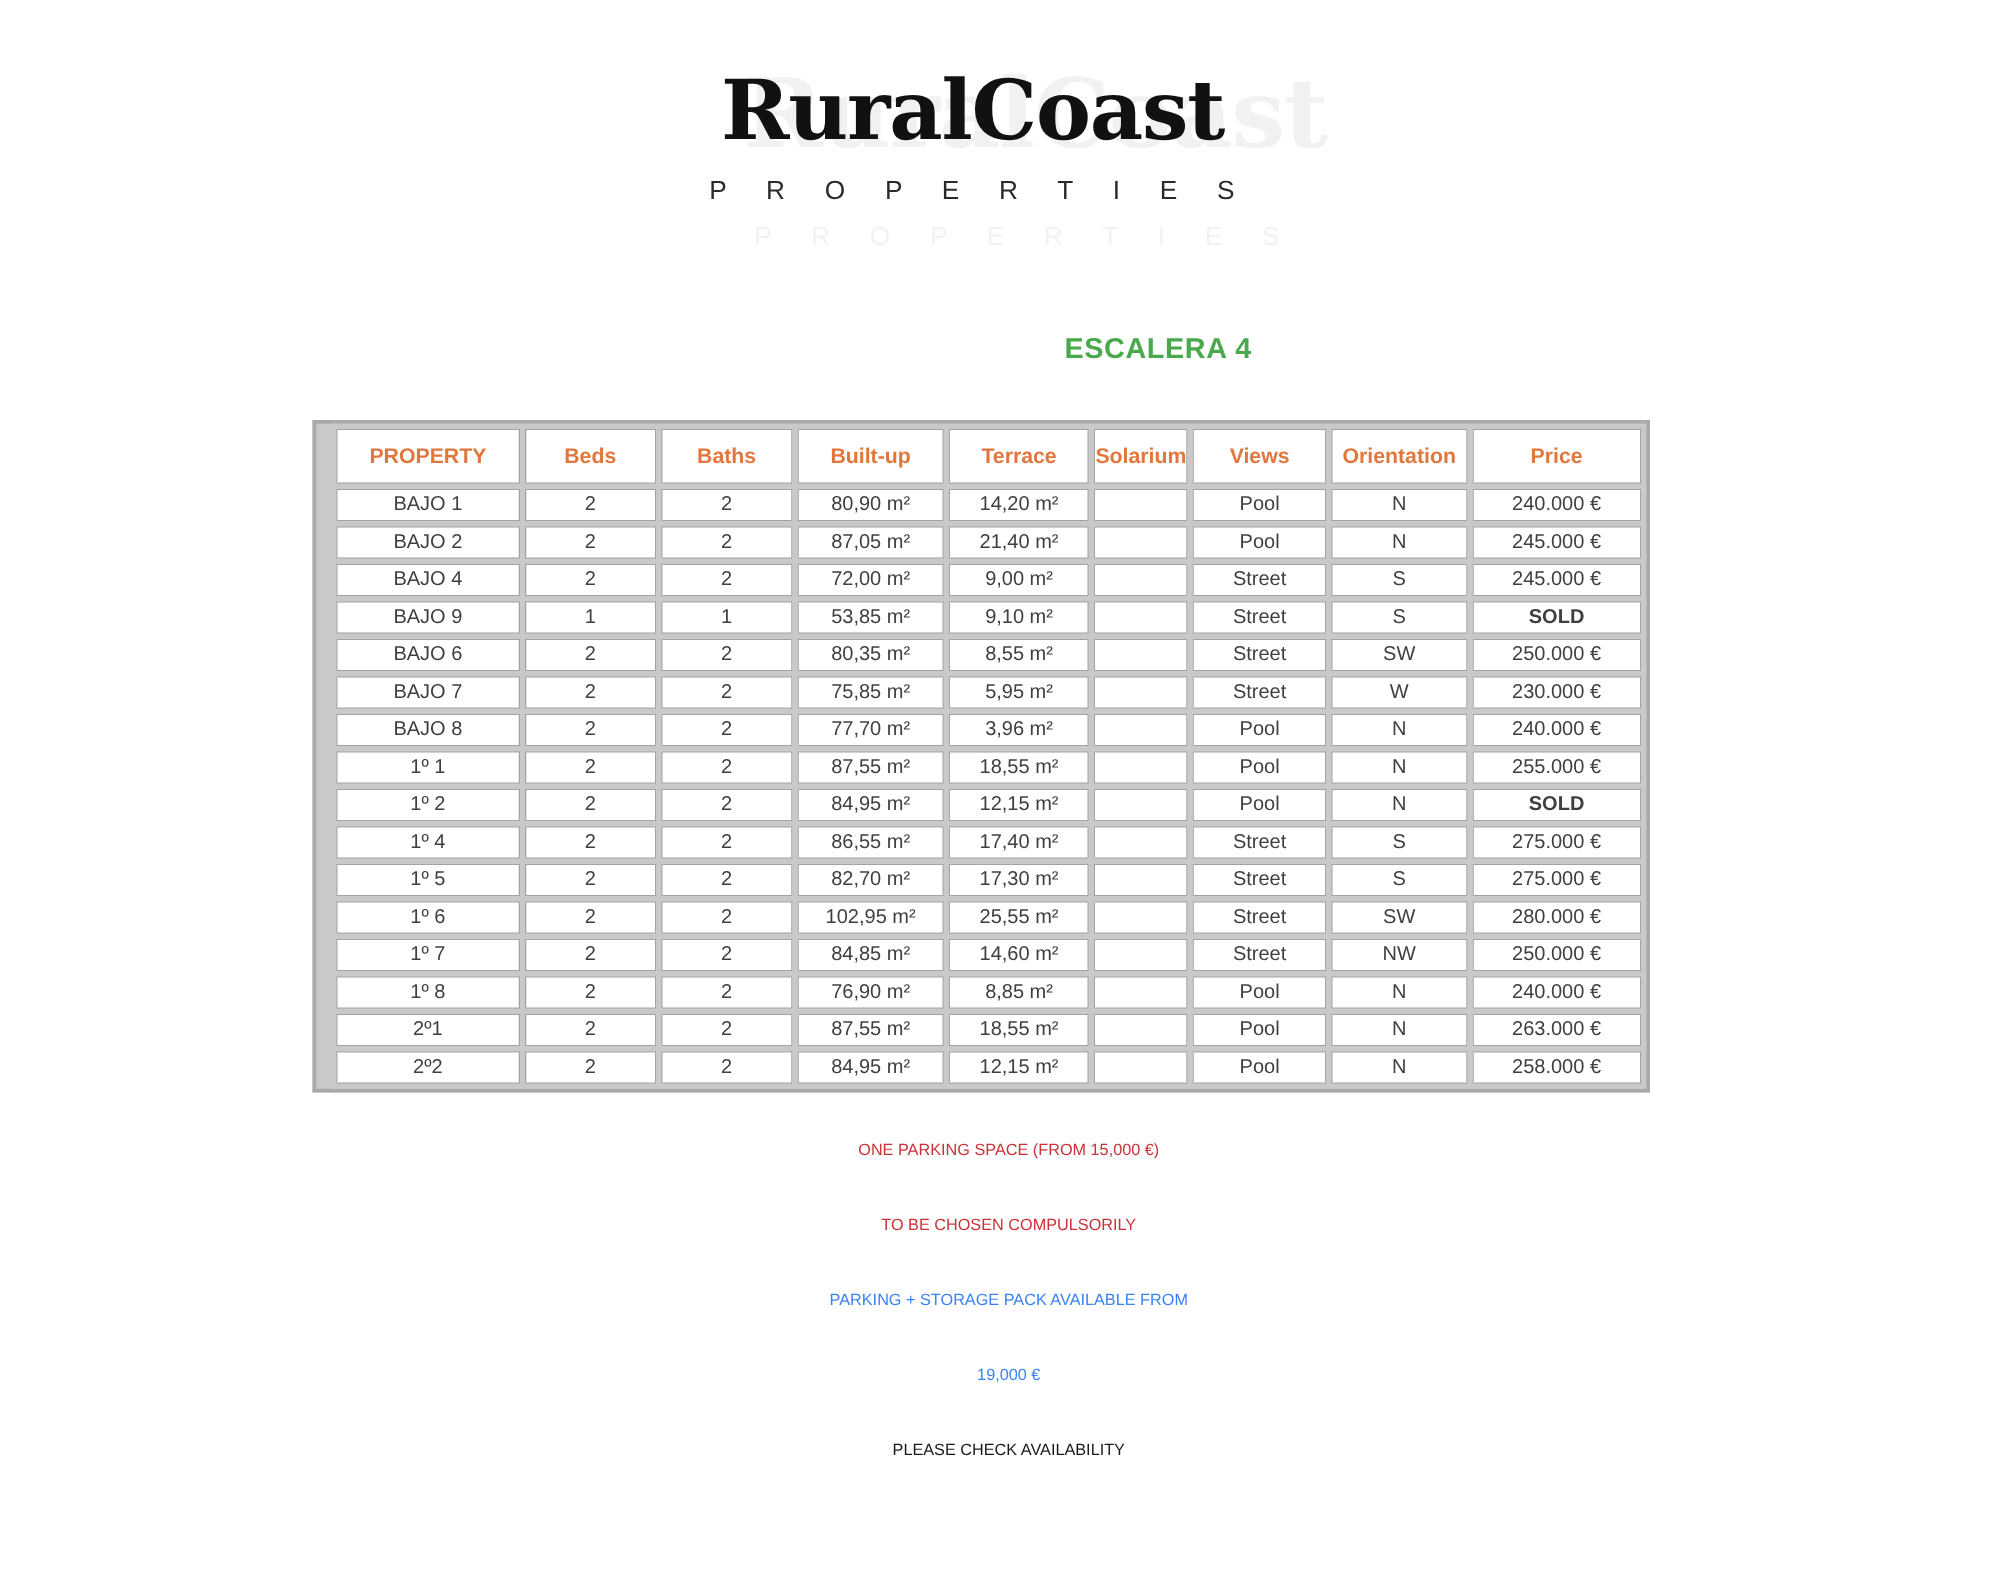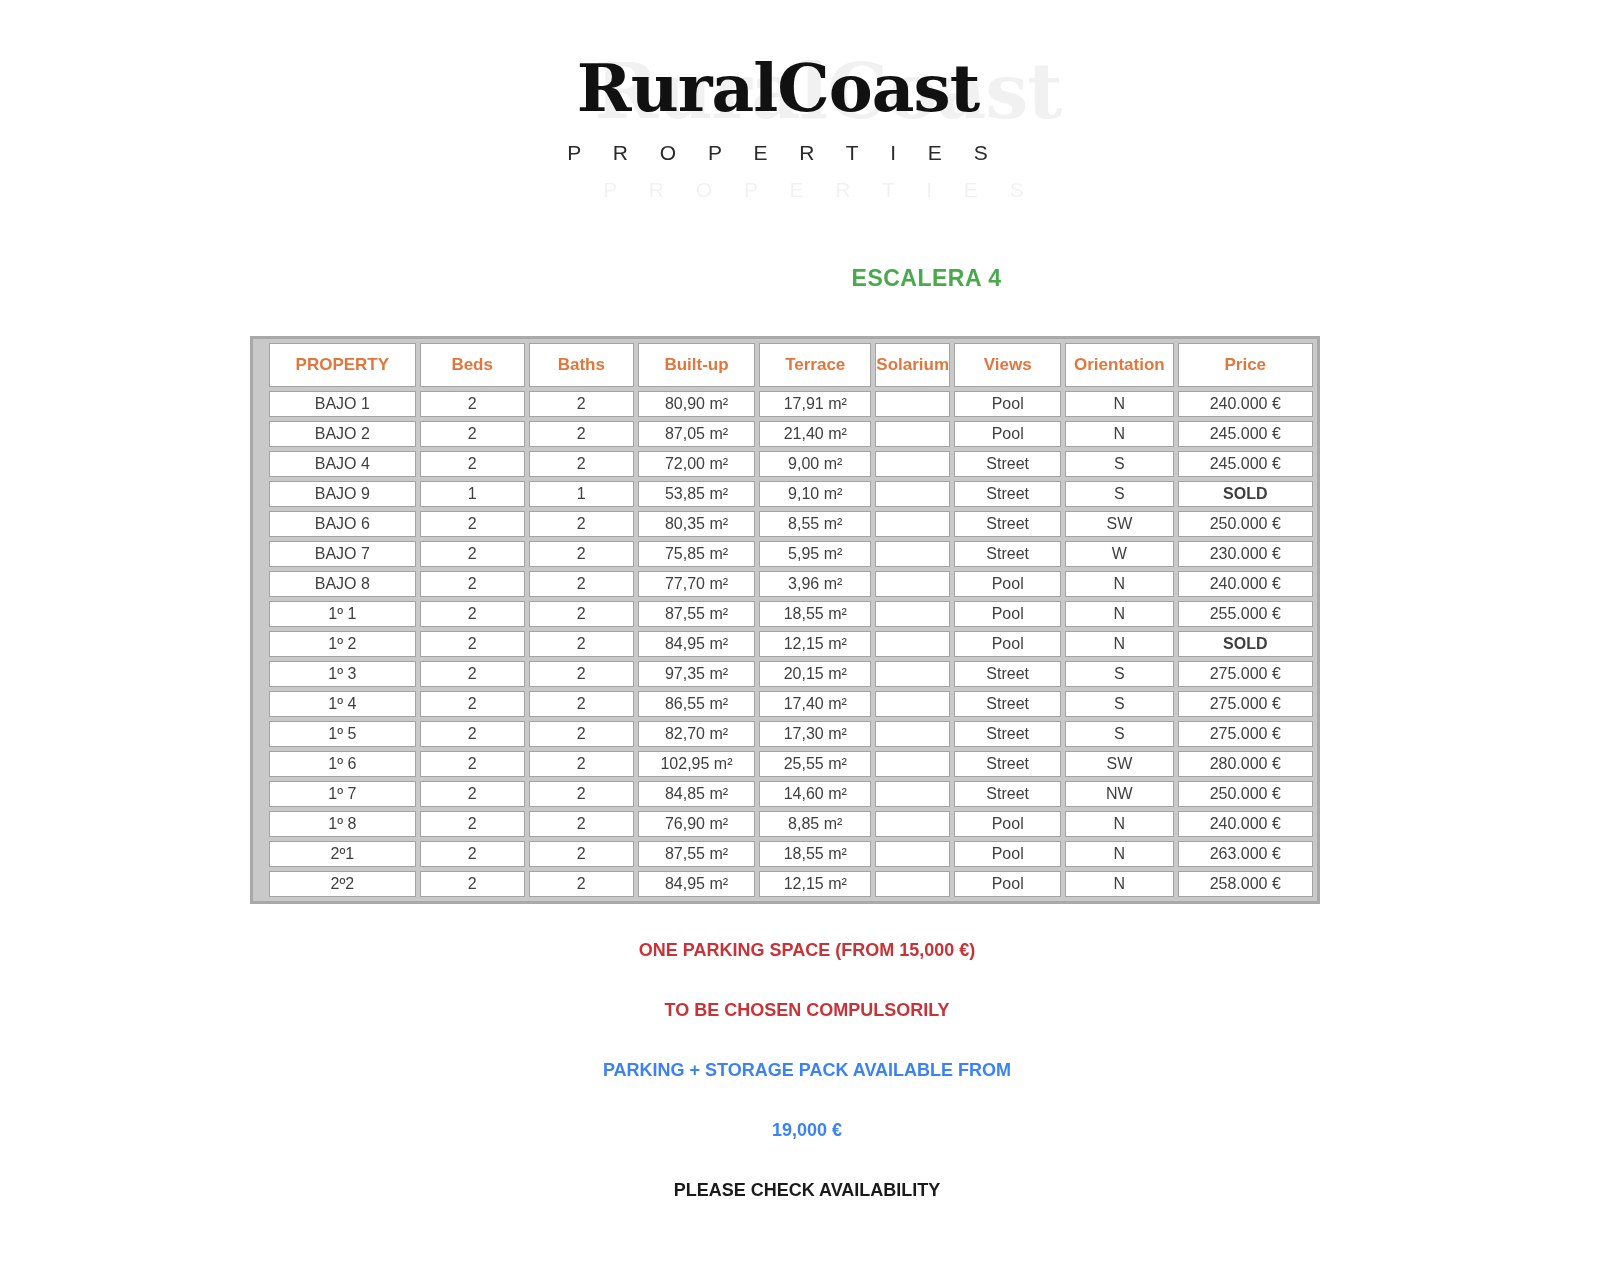--- a/index.html
+++ b/index.html
@@ -83,21 +83,21 @@
   }
   td.sold { color: #cf3237; font-weight: bold; font-size: 17px; }
 
   
   .notes {
     margin: 28px 0 0 250px;
     width: 1070px;
     text-align: center;
     transform: translateX(22px);
   }
-  .notes p { font-weight: bold; font-size: 18px; line-height: 28px; margin-top: 32px; }
+  .notes p { font-weight: normal; font-size: 13px; line-height: 28px; margin-top: 32px; }
   .notes .red   { color: #cb3237; }
   .notes .blue  { color: #3b82f6; }
   .notes .black { color: #1a1a1a; }
 </style>
 </head>
 <body>
 
 <div class="page">
 
   <header class="logo-block">
@@ -134,21 +134,21 @@
           <th>Orientation</th>
           <th>Price</th>
         </tr>
       </thead>
       <tbody>
           <tr class="data-row">
       <td>BAJO 1</td>
       <td>2</td>
       <td>2</td>
       <td>80,90 m²</td>
-      <td>17,91 m²</td>
+      <td>14,20 m²</td>
       <td></td>
       <td>Pool</td>
       <td>N</td>
       <td>240.000 €</td>
     </tr>
           <tr class="data-row">
       <td>BAJO 2</td>
       <td>2</td>
       <td>2</td>
       <td>87,05 m²</td>
@@ -227,31 +227,20 @@
           <tr class="data-row">
       <td>1º 2</td>
       <td>2</td>
       <td>2</td>
       <td>84,95 m²</td>
       <td>12,15 m²</td>
       <td></td>
       <td>Pool</td>
       <td>N</td>
       <td class="sold">SOLD</td>
-    </tr>
-          <tr class="data-row">
-      <td>1º 3</td>
-      <td>2</td>
-      <td>2</td>
-      <td>97,35 m²</td>
-      <td>20,15 m²</td>
-      <td></td>
-      <td>Street</td>
-      <td>S</td>
-      <td>275.000 €</td>
     </tr>
           <tr class="data-row">
       <td>1º 4</td>
       <td>2</td>
       <td>2</td>
       <td>86,55 m²</td>
       <td>17,40 m²</td>
       <td></td>
       <td>Street</td>
       <td>S</td>

